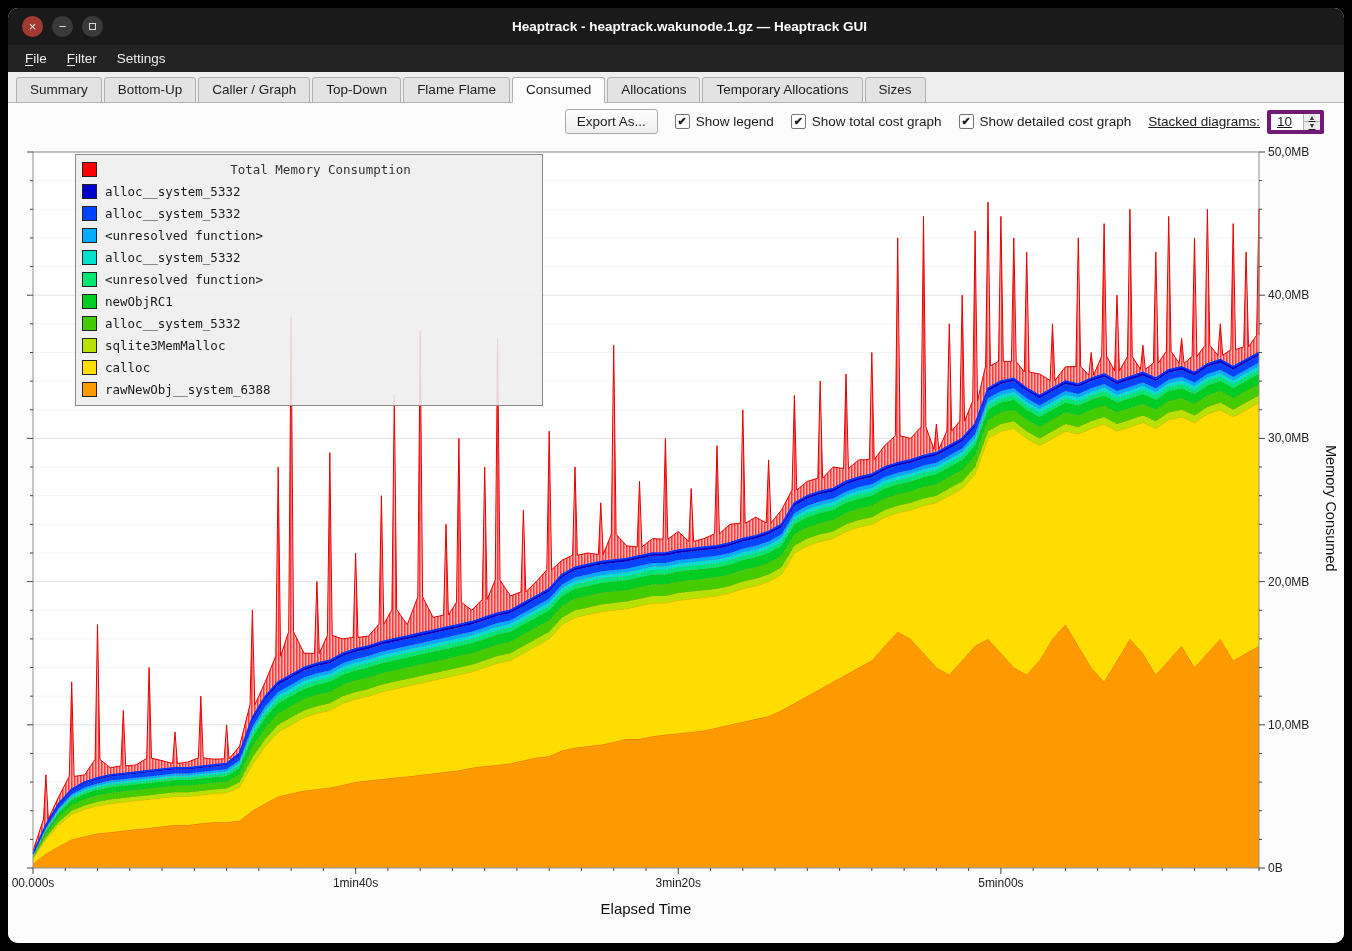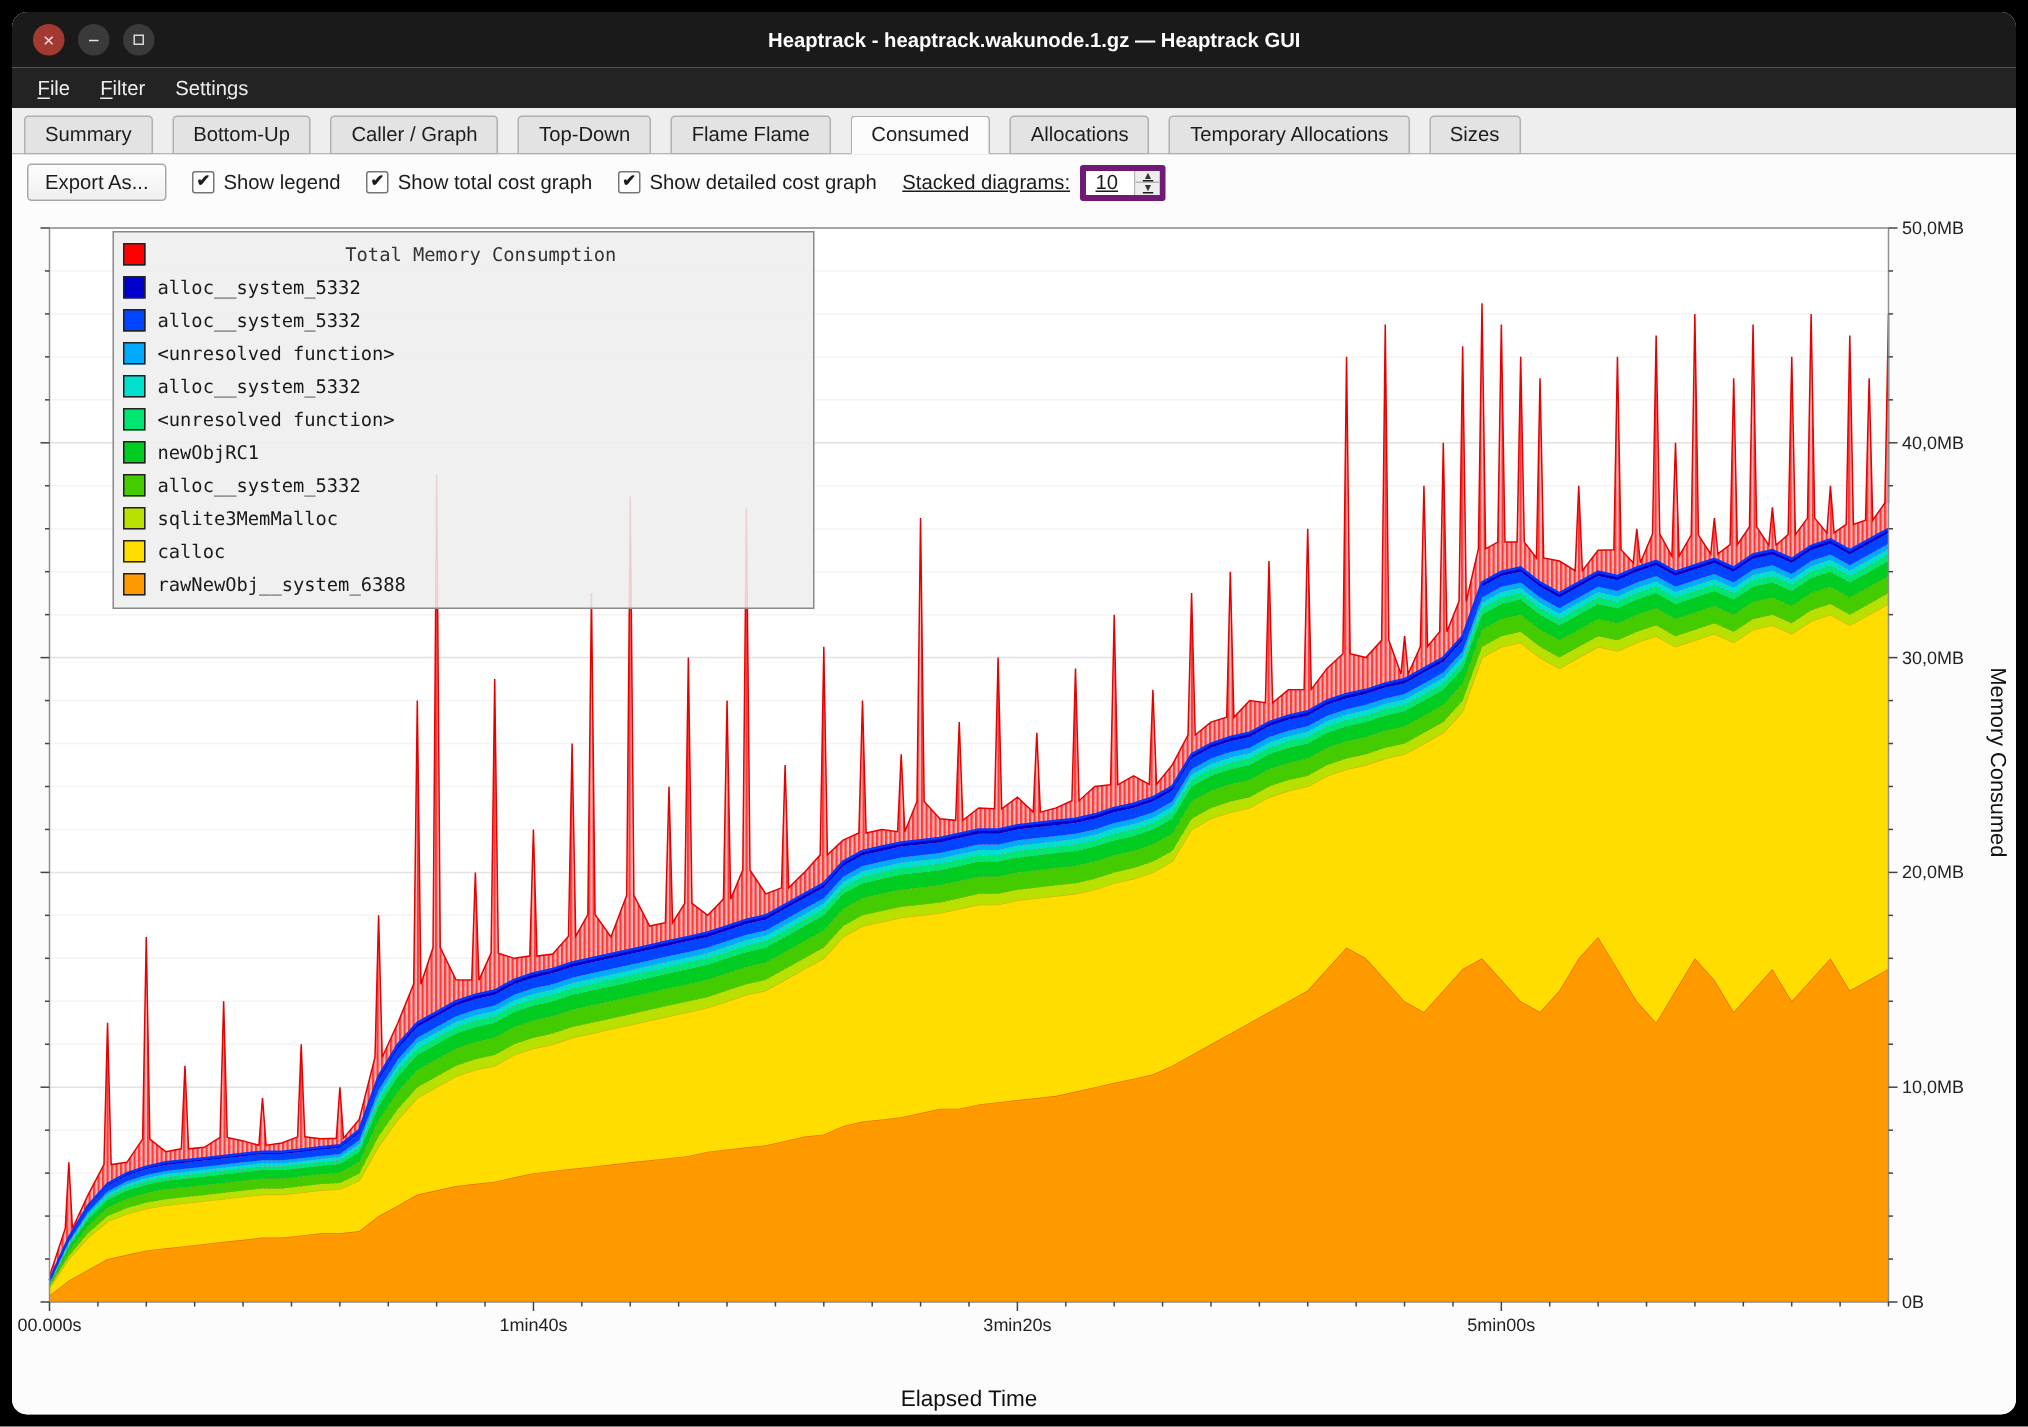--- a/index.html
+++ b/index.html
@@ -19,26 +19,26 @@
   .title-text{color:#ffffff;font-weight:bold;font-size:13.5px;padding-left:27px;}
   
   .menubar{height:27px;background:#232323;display:flex;align-items:center;
            padding-left:8px;gap:2px;flex:none;}
   .menu-item{color:#ededed;font-size:13.5px;padding:3px 9px;border-radius:3px;}
   .menu-item u{text-underline-offset:2px;}
   
   .tabbar{background:#eeeeee;border-bottom:1px solid #b4b4b4;padding:5px 8px 0;
           display:flex;align-items:flex-end;height:31px;box-sizing:border-box;flex:none;}
   .tab{background:#e3e3e3;border:1px solid #b0b0b0;border-radius:3px 3px 0 0;
-       padding:4px 13px 5px;font-size:13.5px;color:#1d1d1d;margin-right:13px;
+       padding:4px 13px 5px;font-size:13.5px;color:#1d1d1d;margin-right:2px;
        margin-bottom:-1px;white-space:nowrap;}
   .tab.active{background:#fcfcfc;border-bottom:1px solid #fcfcfc;}
   
-  .toolbar{height:37px;display:flex;align-items:center;gap:17px;padding:0 10px;
-           flex:none;background:#fcfcfc;font-size:13.5px;color:#1b1b1b;}
+  .toolbar{height:37px;display:flex;align-items:center;gap:17px;padding:0 20px;
+           flex:none;background:#fcfcfc;font-size:13.5px;color:#1b1b1b;justify-content:flex-end;}
   .btn{border:1px solid #a8a8a8;border-radius:3px;background:linear-gradient(#fefefe,#efefef);
        padding:4px 11px;font-size:13.5px;font-family:"Liberation Sans",sans-serif;color:#1b1b1b;}
   .cb-group{display:flex;align-items:center;gap:17px;}
   .cb{display:flex;align-items:center;gap:6px;}
   .cb-box{width:15px;height:15px;border:1px solid #767676;border-radius:2px;background:#fff;
           display:flex;align-items:center;justify-content:center;font-size:11px;color:#1c1c1c;
           font-weight:bold;line-height:1;box-sizing:border-box;}
   .stacked{display:flex;align-items:center;gap:7px;text-decoration:underline;}
   .spin{display:flex;align-items:stretch;height:24px;border:4px solid #701a75;
         border-radius:2px;background:#fff;box-sizing:border-box;}
@@ -51,21 +51,21 @@
   .chart-area{position:relative;flex:1;background:#fcfcfc;overflow:hidden;}
   #chart-svg{position:absolute;left:0;top:0;}
   .legend{position:absolute;left:29px;top:14px;width:468px;box-sizing:border-box;
           background:rgba(238,238,238,0.88);border:1px solid #8a8a8a;
           font-family:"DejaVu Sans Mono", monospace;font-size:12.5px;color:#1a1a1a;
           padding:3px 6px 5px 2px;margin-left:38px;}
   .legend-row{display:flex;align-items:center;height:22px;}
   .swatch{width:15px;height:15px;border:1px solid #222;margin:0 8px 0 4px;flex:none;
           box-sizing:border-box;}
   .legend-title{flex:1;text-align:center;color:#333;}
-  .axis-x-label{position:absolute;left:638px;top:784px;transform:translateX(-50%);
+  .axis-x-label{position:absolute;left:638px;top:760px;transform:translateX(-50%);
                 font-size:15px;color:#111;}
   .axis-y-label{position:absolute;right:5px;top:305px;writing-mode:vertical-rl;
                 font-size:14.5px;color:#111;}
 </style>
 </head>
 <body>
 
 <div class="window">
   <div class="titlebar">
     <div class="win-controls">

